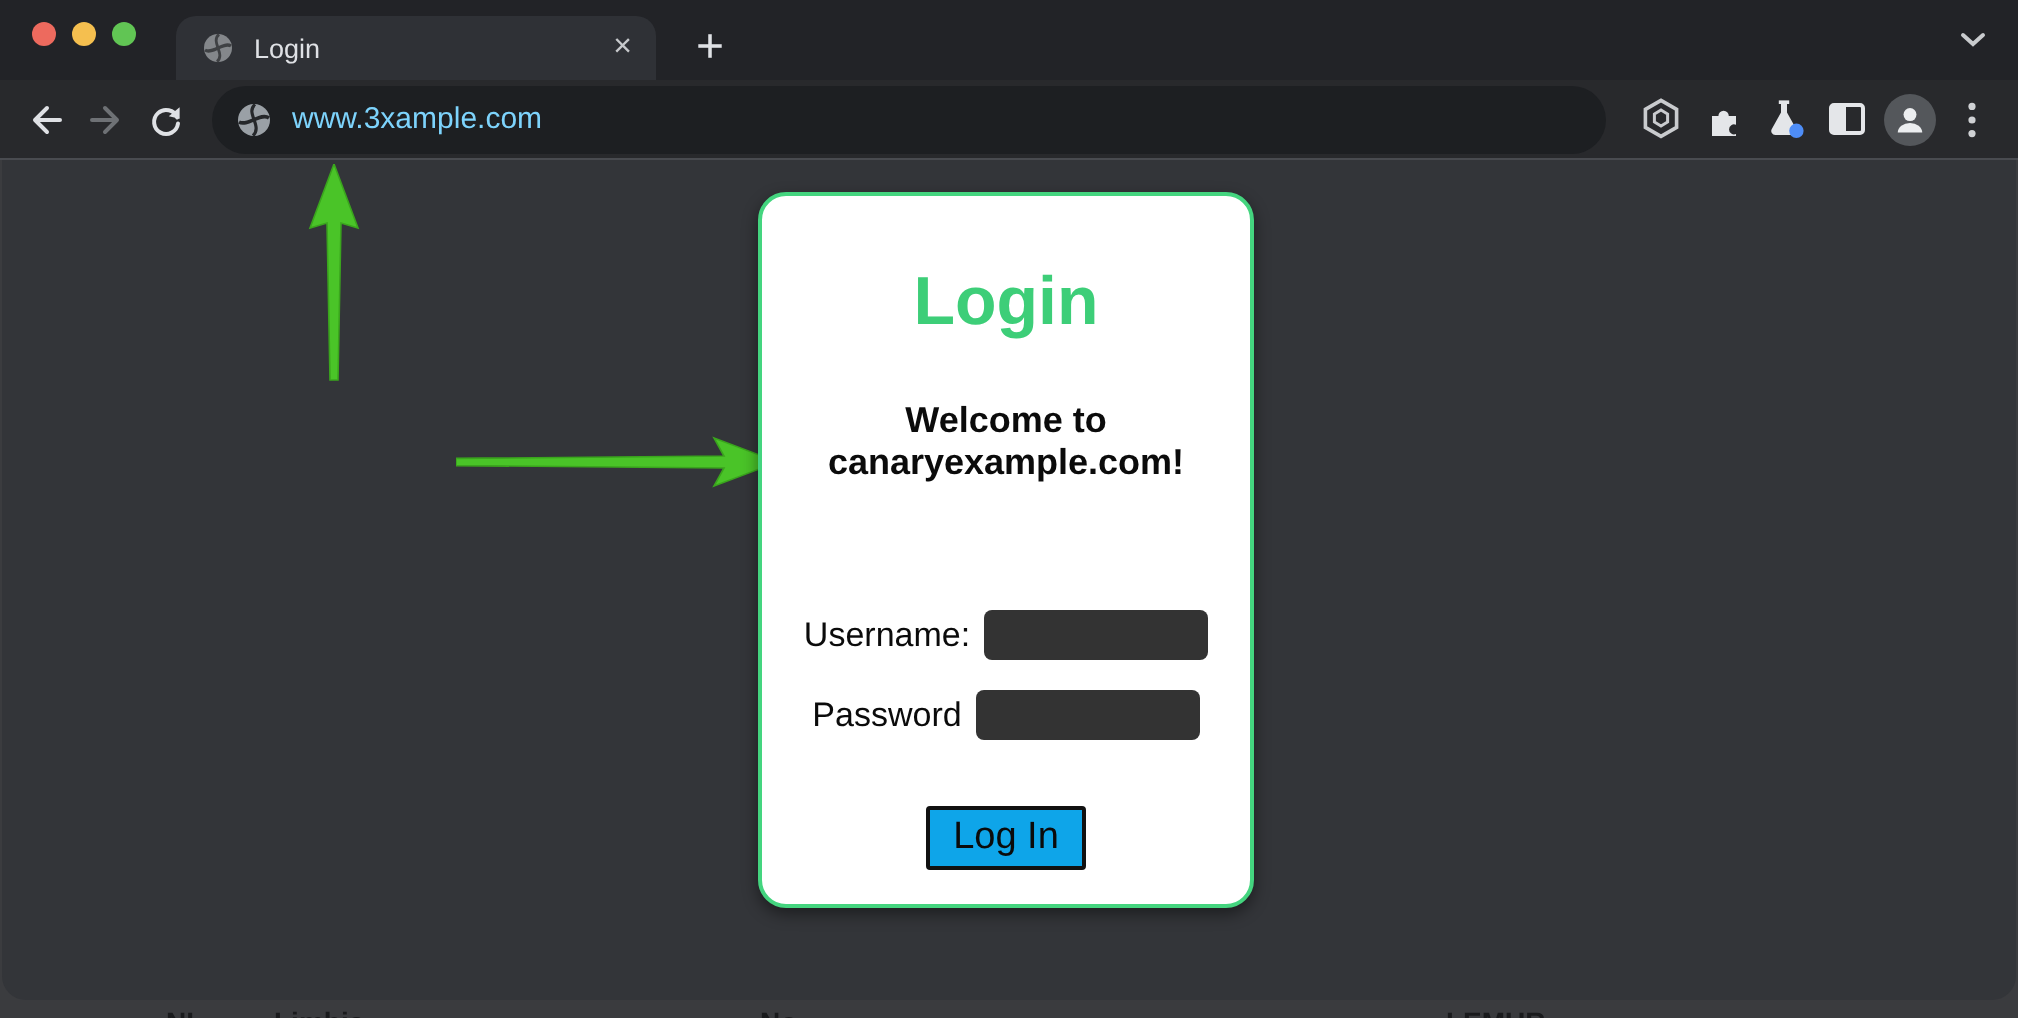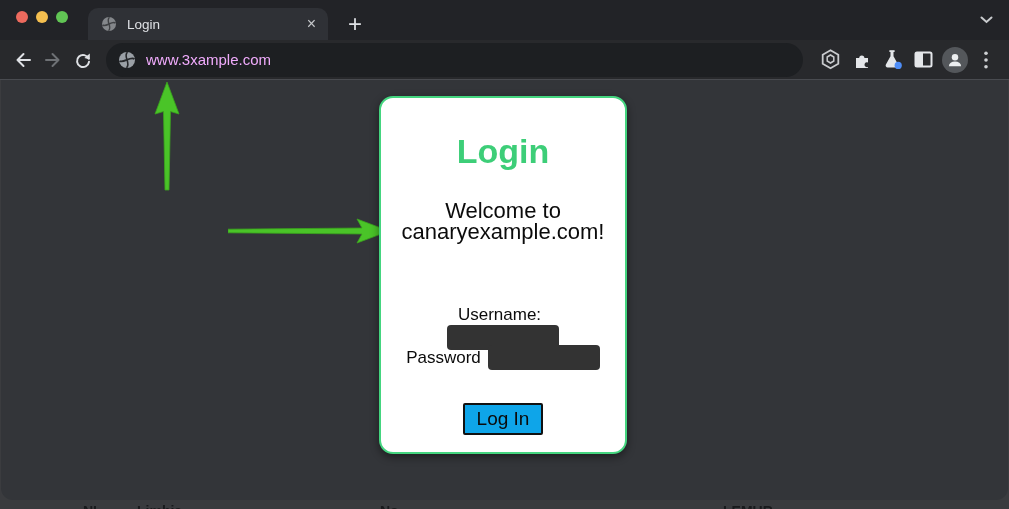--- a/index.html
+++ b/index.html
@@ -25,41 +25,41 @@
                 color:#dfe1e5; font-size:24px; font-weight:300;
                 display:flex; align-items:center; justify-content:center; }
   .tab-search-chevron { position:absolute; right:16px; top:16px; }
 
   
   .toolbar { position:relative; height:40px; background:#28292c; border-bottom:1px solid #494b50;
              display:flex; align-items:center; padding:0 8px; }
   .nav-btn { width:30px; height:30px; display:flex; align-items:center; justify-content:center; }
   .omnibox { flex:1; height:34px; margin:0 12px 0 8px; background:#1d1f22; border-radius:17px;
              display:flex; align-items:center; padding-left:12px; }
-  .omnibox-url { margin-left:10px; color:#f0abfc; font-size:15px; }
+  .omnibox-url { margin-left:10px; color:#7dd3fc; font-size:15px; }
   .tb-right { display:flex; align-items:center; }
   .tb-icon { width:31px; height:30px; display:flex; align-items:center; justify-content:center; }
   .avatar-circle { width:26px; height:26px; border-radius:50%; background:#54575b;
                    display:flex; align-items:center; justify-content:center; }
 
   
   .content { position:relative; margin:0 1px; height:420px; background:#333539;
              border-radius:0 0 12px 12px; }
   .annot-arrow { position:absolute; pointer-events:none; }
   #arrow-up { left:151px; top:2px; }
   #arrow-right { left:227px; top:137px; }
 
   .login-card { position:absolute; left:378px; top:16px; width:248px; height:358px;
                 background:#ffffff; border:2px solid #44d57f; border-radius:14px;
                 box-shadow:0 3px 8px rgba(0,0,0,0.45); text-align:center; }
   .card-title { position:absolute; top:34px; width:100%; font-size:34px; font-weight:bold; color:#3dce78; }
-  .card-welcome { position:absolute; top:102px; width:100%; font-size:22px; font-weight:normal;
+  .card-welcome { position:absolute; top:102px; width:100%; font-size:18px; font-weight:bold;
                   color:#0b0b0b; line-height:21px; }
   .form-row { position:absolute; width:100%; display:flex; align-items:center; justify-content:center; }
-  .row-username { top:207px;flex-direction:column; }
+  .row-username { top:207px; }
   .row-password { top:247px;text-align:right; }
   .field-label { font-size:17px; color:#0b0b0b; margin-right:7px; }
   .field-box { width:112px; height:25px; background:#333333; border:none; border-radius:4px; }
   .login-btn-wrap { position:absolute; top:305px; width:100%; }
   .login-btn { display:inline-block; background:#0ea5e9; border:2px solid #111111; border-radius:2px;
                font-size:19px; color:#0b0b0b; padding:3px 12px; font-family:"Liberation Sans", sans-serif; }
 
   
   .belowfold { position:relative; height:9px; overflow:hidden; background:#3a3b3e; }
   .belowfold span { position:absolute; top:3px; font-size:14px; font-weight:bold; color:#191a1c; }

